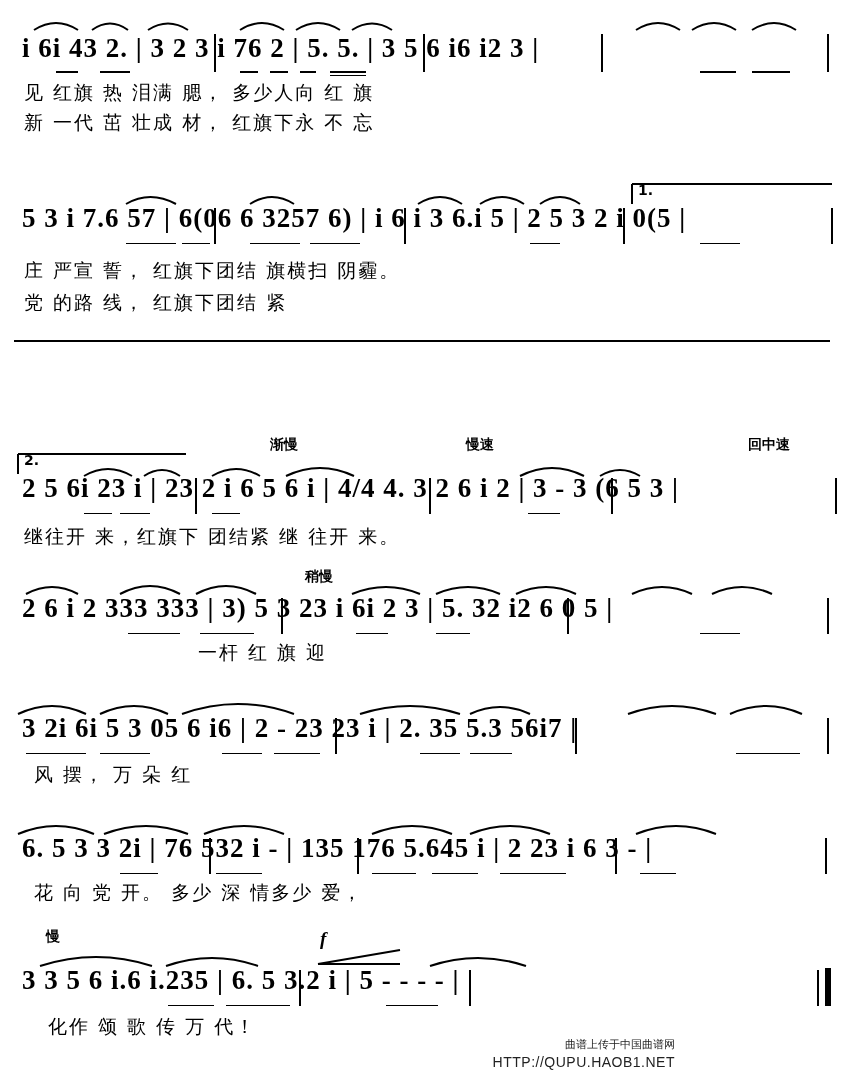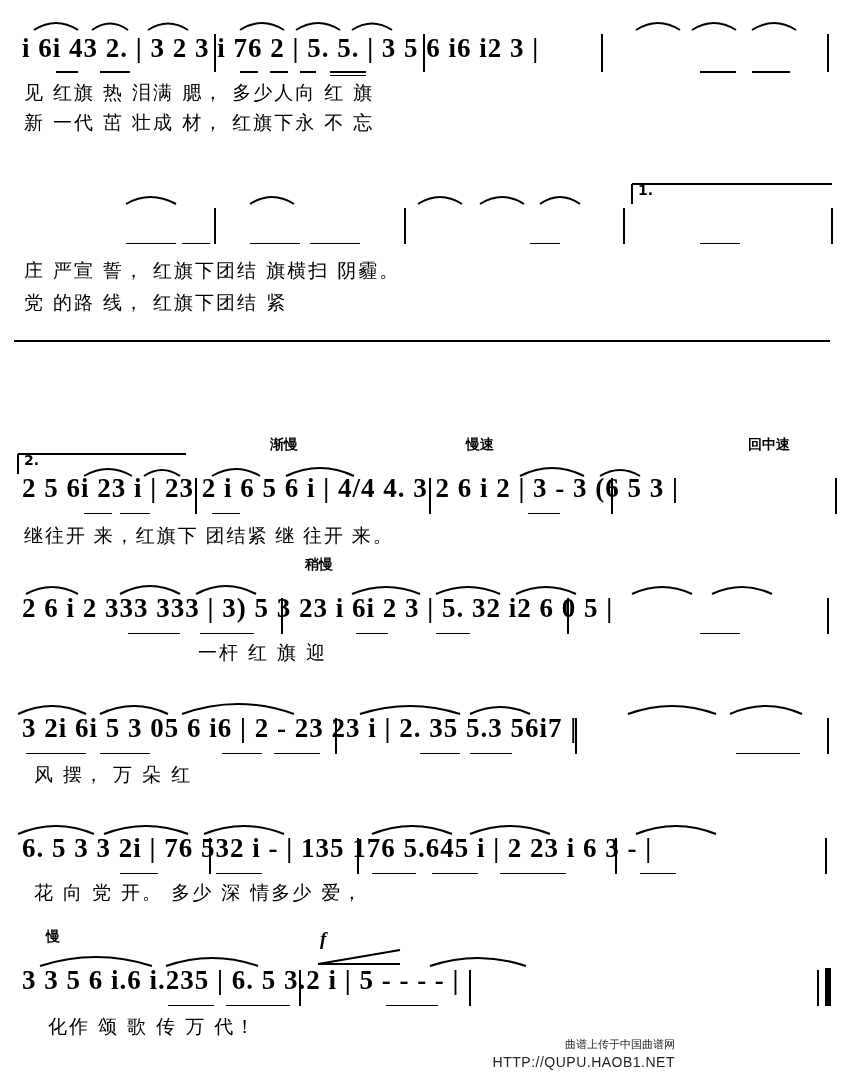--- a/index.html
+++ b/index.html
@@ -131,20 +131,21 @@
       <line x1="832" y1="26" x2="832" y2="62" stroke="#000" stroke-width="2"></line>
 
       <line x1="126" y1="62" x2="176" y2="62" stroke="#000" stroke-width="2"></line>
       <line x1="182" y1="62" x2="210" y2="62" stroke="#000" stroke-width="2"></line>
       <line x1="250" y1="62" x2="300" y2="62" stroke="#000" stroke-width="2"></line>
       <line x1="310" y1="62" x2="360" y2="62" stroke="#000" stroke-width="2"></line>
       <line x1="310" y1="66" x2="360" y2="66" stroke="#000" stroke-width="2"></line>
       <line x1="530" y1="62" x2="560" y2="62" stroke="#000" stroke-width="2"></line>
       <line x1="700" y1="62" x2="740" y2="62" stroke="#000" stroke-width="2"></line>
     </svg>
+    <div class="notes abs" style="top:22px; left:22px; width:820px;">5 3 i 7.6 57 | 6(06 6 3257 6) | i 6 i 3 6.i 5 | 2 5 3 2 i 0(5 |</div>
     <div class="mark abs" style="top:0px; left:638px;">1.</div>
   </div>
 
   <div class="lyrics abs" style="top:256px; left:6px;">庄  严宣      誓，              红旗下团结 旗横扫   阴霾。</div>
   <div class="lyrics abs" style="top:288px; left:6px;">党  的路      线，              红旗下团结   紧</div>
 
   <div class="abs" style="top:340px; left:14px; width:816px; height:2px; background:#000;"></div>
 
 
   <div class="tempo-row abs" style="top:436px; left:0; width:859px;">
@@ -173,24 +174,24 @@
 
       <line x1="84" y1="62" x2="112" y2="62" stroke="#000" stroke-width="2"></line>
       <line x1="120" y1="62" x2="150" y2="62" stroke="#000" stroke-width="2"></line>
       <line x1="212" y1="62" x2="240" y2="62" stroke="#000" stroke-width="2"></line>
       <line x1="528" y1="62" x2="560" y2="62" stroke="#000" stroke-width="2"></line>
     </svg>
     <div class="notes abs" style="top:22px; left:22px; width:820px;">2 5 6i 23 i | 23 2 i 6 5 6 i | 4/4 4. 3 2 6 i 2 | 3 - 3 (6 5 3 |</div>
     <div class="mark abs" style="top:0px; left:24px;">2.</div>
   </div>
 
-  <div class="lyrics abs" style="top:522px; left:6px;font-family:Liberation Serif, serif;">继往开   来，红旗下  团结紧    继 往开    来。</div>
+  <div class="lyrics abs" style="top:522px; left:6px;">继往开   来，红旗下  团结紧    继 往开    来。</div>
 
   <div class="tempo-row abs" style="top:556px; left:0; width:859px;">
-    <span class="mark" style="left:305px;">稍慢</span>
+    <span class="mark" style="left:305px;margin-top:12px;">稍慢</span>
   </div>
 
   <div class="system abs" style="top:572px; left:0;">
     <svg width="859" height="62" style="display:block">
       <path d="M26 22 Q52 8 78 22" stroke="#000" stroke-width="2" fill="none"></path>
       <path d="M120 22 Q150 6 180 22" stroke="#000" stroke-width="2" fill="none"></path>
       <path d="M196 22 Q226 6 256 22" stroke="#000" stroke-width="2" fill="none"></path>
       <path d="M352 22 Q386 8 420 22" stroke="#000" stroke-width="2" fill="none"></path>
       <path d="M436 22 Q468 8 500 22" stroke="#000" stroke-width="2" fill="none"></path>
       <path d="M516 22 Q546 8 576 22" stroke="#000" stroke-width="2" fill="none"></path>

